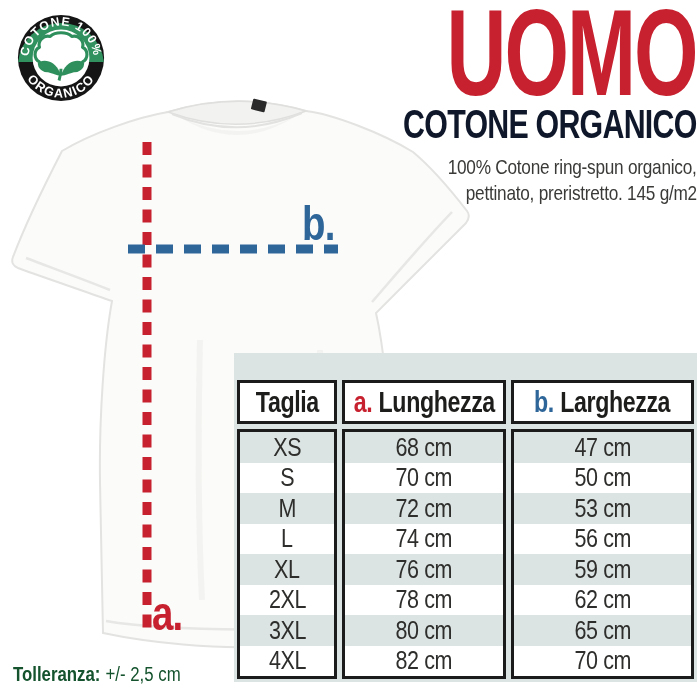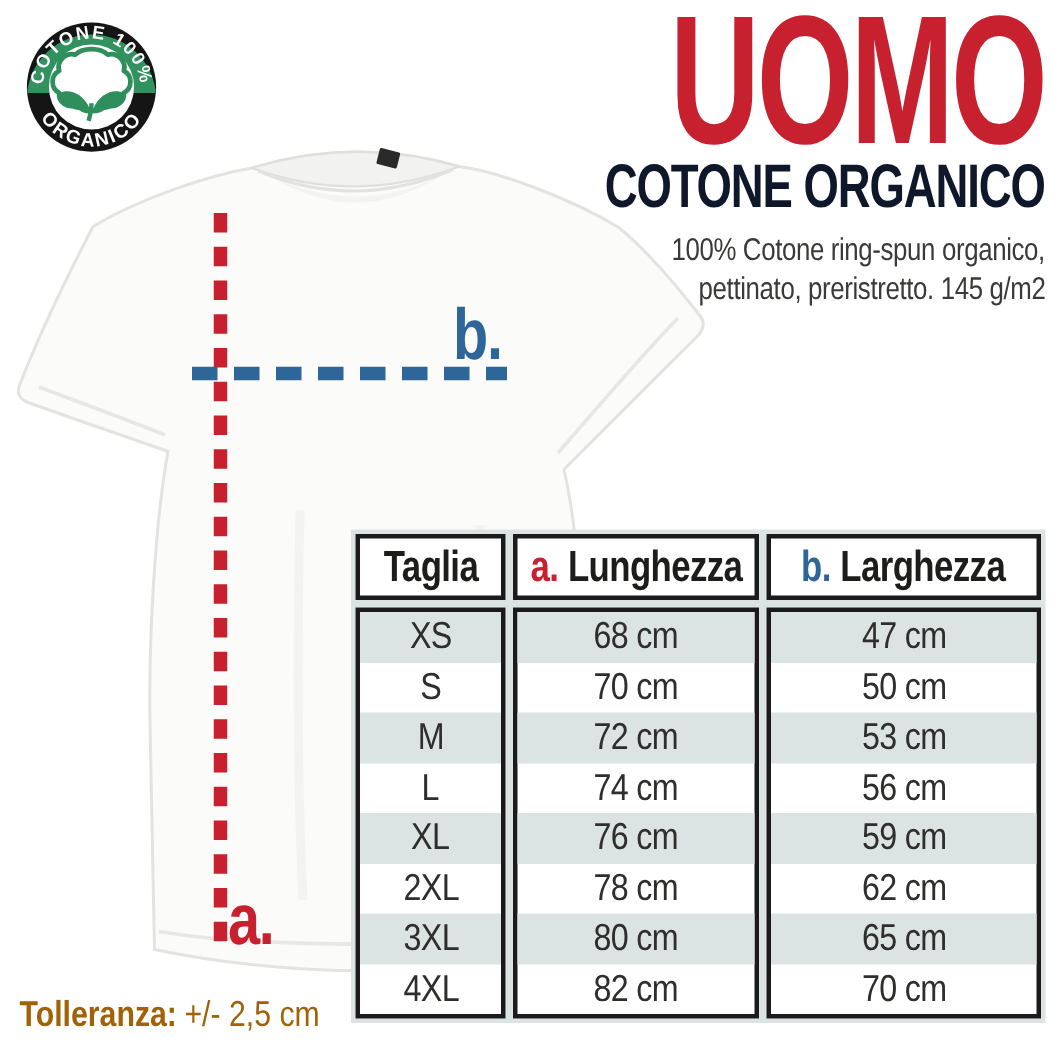--- a/index.html
+++ b/index.html
@@ -23,33 +23,33 @@
            z-index:2;transform:scaleX(.8);transform-origin:left top;letter-spacing:-1px;}
   .label-a{position:absolute;left:152px;top:586px;font-size:48px;font-weight:700;color:#c7202e;
            z-index:2;transform:scaleX(.8);transform-origin:left top;letter-spacing:-1px;}
 
   .table-panel{position:absolute;left:234px;top:353px;width:463px;height:329px;z-index:4;
                background:#dbe4e3;display:flex;gap:5px;padding:3px;box-sizing:border-box;}
   .t-col{display:flex;flex-direction:column;box-sizing:border-box;}
   .t-col.c1{width:100px;} .t-col.c2{width:164px;} .t-col.c3{flex:1;}
   .t-head{height:44px;flex:none;margin-bottom:5px;background:#ffffff;border:3px solid #1b1b1b;
           box-sizing:border-box;display:flex;align-items:center;justify-content:center;
-          font-size:29px;font-weight:700;color:#1d1d1b;}
+          font-size:29px;font-weight:700;color:#1d1d1b;margin-top:24px;}
   .t-head .sqz{transform:scaleX(.8);letter-spacing:-0.5px;}
   .pfx{margin-right:8px;}
   .pfx:empty{display:none;}
   .c2 .pfx{color:#c7202e;} .c3 .pfx{color:#2e6699;}
   .t-body{flex:1;background:#ffffff;border:3px solid #1b1b1b;box-sizing:border-box;
           display:flex;flex-direction:column;}
   .t-cell{flex:1;display:flex;align-items:center;justify-content:center;
           font-size:25px;color:#2e2e2c;}
   .t-cell:nth-child(odd){background:#dbe4e3;}
   .t-cell .sqz{transform:scaleX(.86);letter-spacing:-0.5px;}
 
-  .tolerance{position:absolute;left:13px;top:663px;font-size:24px;color:#a16207;z-index:3;}
+  .tolerance{position:absolute;left:13px;top:663px;font-size:20px;color:#14532d;z-index:3;}
   .tolerance .sqz{transform:scaleX(.84);transform-origin:0 50%;}
   .tolerance .tol-label{font-weight:700;margin-right:6px;}
 </style>
 </head>
 <body>
 
 <div class="page">
 
   <svg class="shirt-svg" viewBox="0 0 700 700" aria-hidden="true">
     <path d="M 168 112

